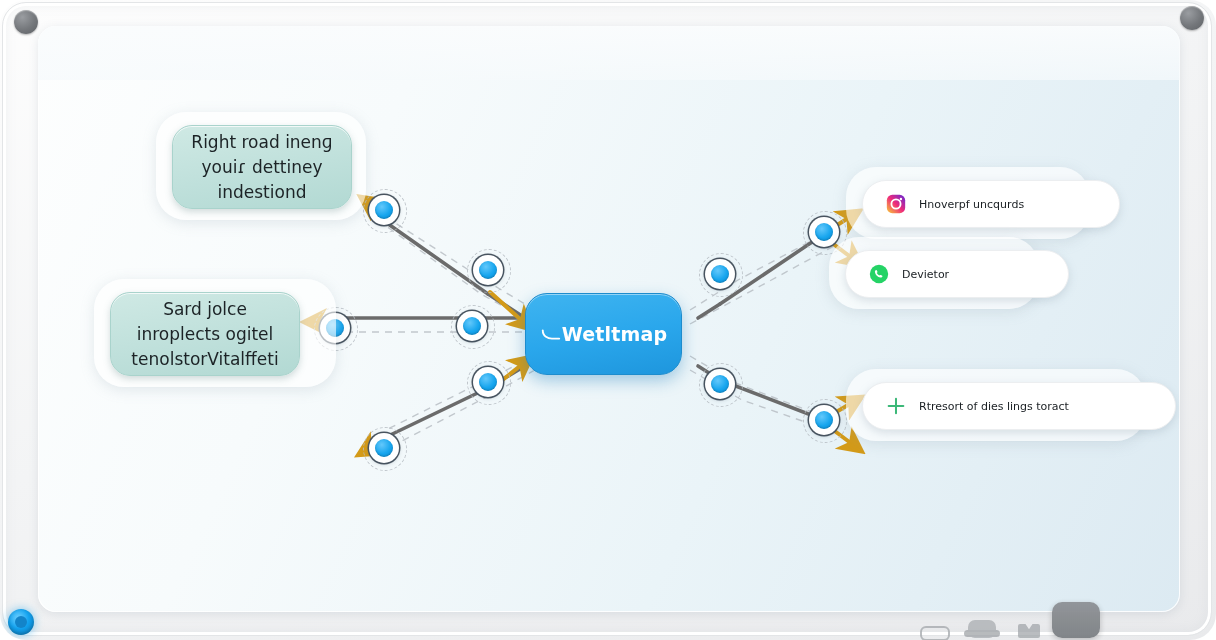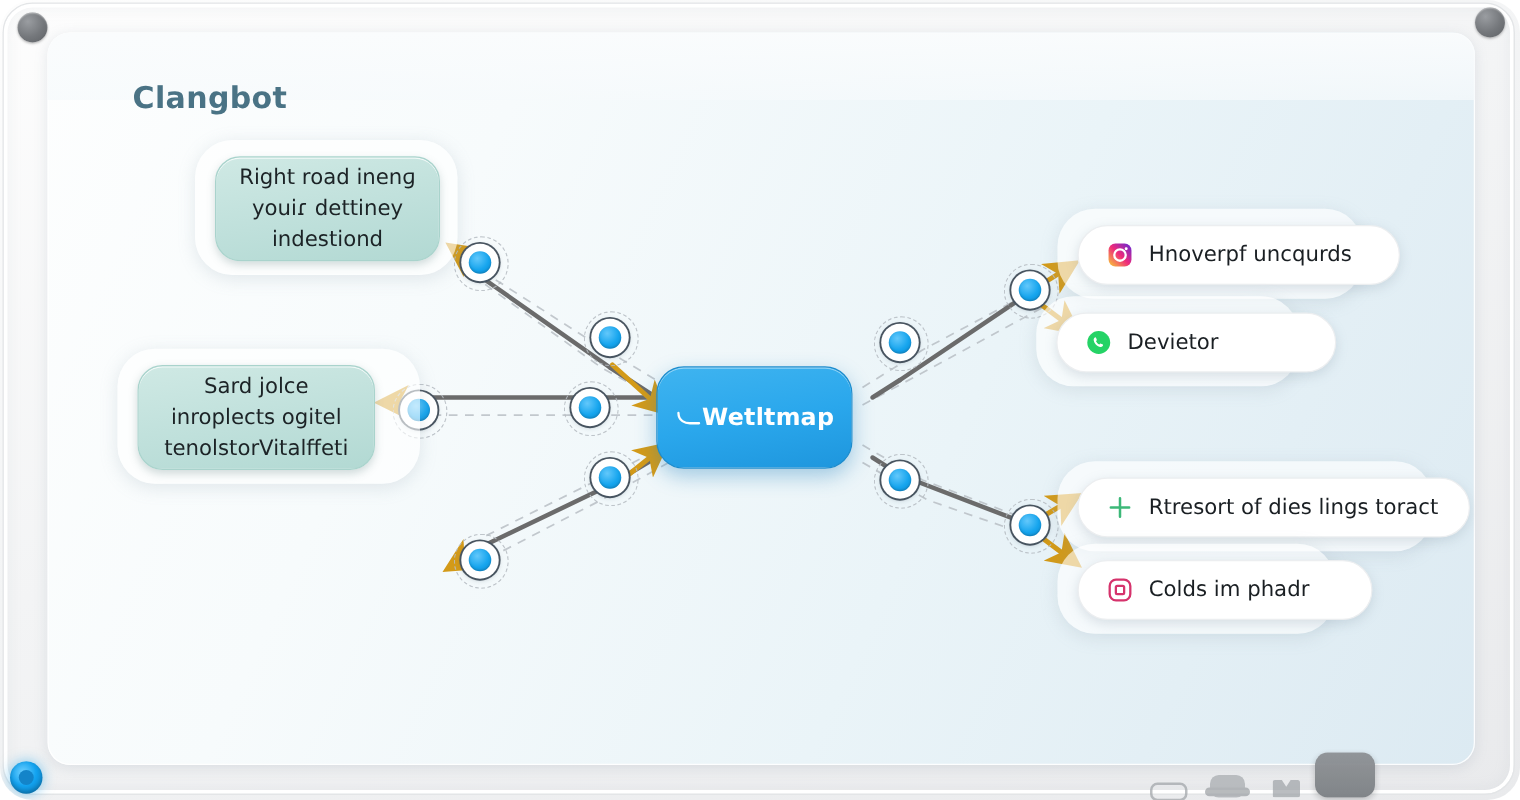--- a/index.html
+++ b/index.html
@@ -69,21 +69,21 @@
 
   .center-node{background:linear-gradient(170deg,#3fb4f0 0%,#2aa7ec 52%,#1e96dd 100%);
     border-radius:22px;border:1px solid #1d8ccd;
     box-shadow:0 6px 16px rgba(35,130,190,.38), inset 0 1px 0 rgba(255,255,255,.45);
     display:flex;align-items:center;justify-content:center;color:#ffffff;}
   .center-node .clabel{font-size:19px;font-weight:600;letter-spacing:.2px;}
 
   .pill{background:#ffffff;border-radius:24px;border:1px solid #eceef0;
     box-shadow:0 3px 9px rgba(130,150,165,.26), inset 0 1px 0 #fff;
     display:flex;align-items:center;gap:12px;padding:0 22px;color:#1a1f23;}
-  .pill .plabel{font-size:17px;white-space:nowrap;}
+  .pill .plabel{font-size:11px;white-space:nowrap;}
 
   .ico{flex:0 0 auto;width:22px;height:22px;display:block;}
 
   
   .chrome{position:absolute;background:#9b9fa3;opacity:.72;}
   .chrome.c1{left:920px;top:626px;width:26px;height:11px;border-radius:6px;
     background:transparent;border:2.5px solid #a0a4a8;}
   .chrome.c2{left:968px;top:620px;width:28px;height:18px;border-radius:7px;
     background:#a7abaf;}
   .chrome.c2::after{content:"";position:absolute;left:-4px;top:10px;width:36px;height:7px;
@@ -99,21 +99,20 @@
 
 <div id="device">
   <div class="frame-edge"></div>
   <div class="screw tl"></div>
   <div class="screw tr"></div>
   <div class="blue-dot"></div>
 
   <div id="canvas">
 
     <div id="title-bar"></div>
-    <div id="page-title">Clangbot</div>
 
     <svg id="wires" viewBox="0 0 1142 586">
       <defs>
         <marker id="arrow" viewBox="0 0 12 12" refX="9" refY="6" markerWidth="7" markerHeight="7" orient="auto-start-reverse">
           <path d="M0,0 L12,6 L0,12 L3.2,6 Z" fill="#d39a18"></path>
         </marker>
       </defs>
 
       <g stroke="#b6bcc2" stroke-width="1.4" fill="none" stroke-dasharray="7 6" opacity=".8">
         <path d="M497,284 L440,250 L340,186"></path>
@@ -264,30 +263,20 @@
     <div class="node" style="left:824px;top:356px;width:268px;height:46px;">
       <div class="glow"></div>
       <div class="pill" style="position:absolute;left:0;top:0;width:268px;height:46px;">
         <svg class="ico" viewBox="0 0 24 24">
           <path d="M12 4 L12 20 M4 12 L20 12" stroke="#3cb878" stroke-width="2.2" stroke-linecap="round"></path>
         </svg>
         <span class="plabel">Rtresort of dies lings toract</span>
       </div>
     </div>
 
-    <div class="node" style="left:824px;top:422px;width:190px;height:46px;">
-      <div class="glow"></div>
-      <div class="pill" style="position:absolute;left:0;top:0;width:190px;height:46px;">
-        <svg class="ico" viewBox="0 0 24 24">
-          <rect x="3" y="3" width="18" height="18" rx="5.5" fill="none" stroke="#d6336c" stroke-width="2"></rect>
-          <rect x="8.4" y="8.4" width="7.2" height="7.2" rx="1.2" fill="none" stroke="#d6336c" stroke-width="2"></rect>
-        </svg>
-        <span class="plabel">Colds im phadr</span>
-      </div>
-    </div>
 
   </div>
 
   <div class="chrome c1"></div>
   <div class="chrome c2"></div>
   <div class="chrome c3"></div>
   <div class="chrome c4"></div>
 </div>
 
 </body></html>

